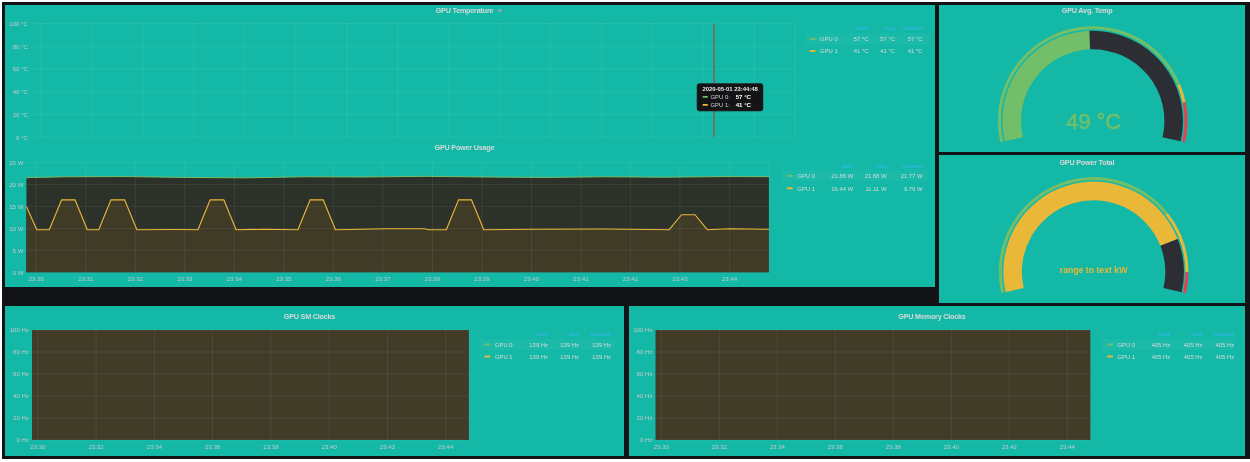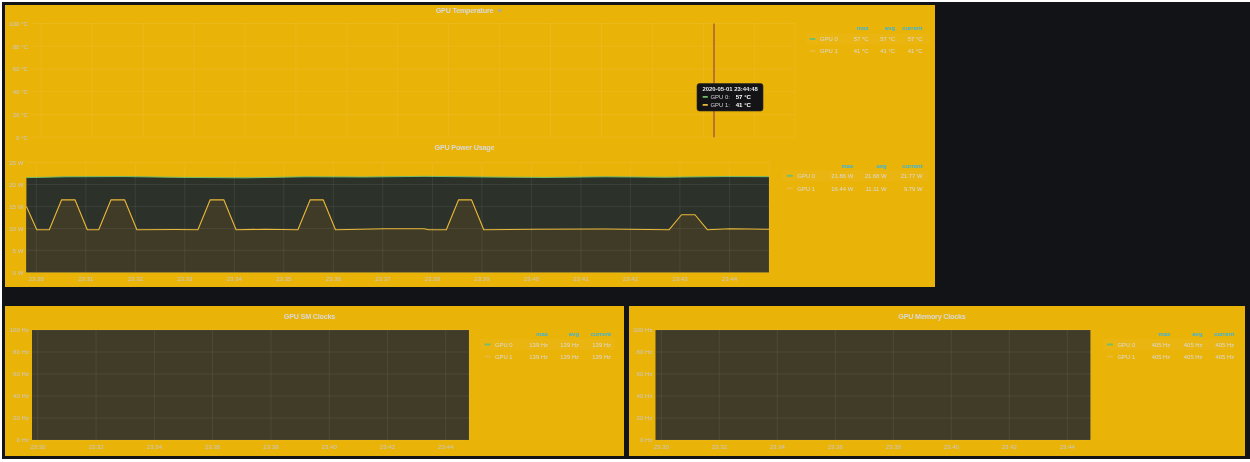--- a/index.html
+++ b/index.html
@@ -1,15 +1,15 @@
 <!DOCTYPE html>
 <html><head><meta charset="utf-8"><style>
 html,body{margin:0;padding:0;width:1250px;height:462px;background:#ffffff;overflow:hidden}
 #dash{position:absolute;left:1.5px;top:1.5px;width:1248.5px;height:457.5px;background:#121316}
-.panel{position:absolute;background:#eab308}
+.panel{position:absolute;background:#14b8a6}
 svg{position:absolute;left:0;top:0;font-family:"Liberation Sans",sans-serif}
 </style></head><body>
 <div id="dash">
 <div class="panel" style="left:3.5px;top:3.0px;width:930px;height:147px">
       <svg width="930" height="147">
         <text x="459.5" y="8.0" font-size="7.2" fill="#d8d9da" text-anchor="middle" font-weight="bold" letter-spacing="-0.2">GPU Temperature</text>
         <path d="M492.3 4.6 l4.8 0 l-2.4 3.2 z" fill="#9fa7b3"></path>
         <line x1="26.0" y1="18.5" x2="790.0" y2="18.5" stroke="rgba(255,255,255,0.07)" stroke-width="1"></line>
         <text x="23.0" y="20.8" font-size="6.1" fill="#c7c8ca" text-anchor="end" font-weight="normal">100 °C</text>
         <line x1="26.0" y1="41.2" x2="790.0" y2="41.2" stroke="rgba(255,255,255,0.07)" stroke-width="1"></line>
@@ -72,20 +72,31 @@
         <text x="697.5" y="85.5" font-size="5.9" fill="#e8e8ea" text-anchor="start" font-weight="bold">2020-05-01 23:44:48</text>
         <rect x="697.5" y="91.0" width="5.5" height="1.8" rx="0.9" fill="#73bf69"></rect>
         <text x="705.5" y="94.2" font-size="5.9" fill="#d0d0d2" text-anchor="start" font-weight="normal">GPU 0:</text>
         <text x="746.0" y="94.2" font-size="6.1" fill="#ffffff" text-anchor="end" font-weight="bold">57 °C</text>
         <rect x="697.5" y="99.0" width="5.5" height="1.8" rx="0.9" fill="#eab839"></rect>
         <text x="705.5" y="102.2" font-size="5.9" fill="#d0d0d2" text-anchor="start" font-weight="normal">GPU 1:</text>
         <text x="746.0" y="102.2" font-size="6.1" fill="#ffffff" text-anchor="end" font-weight="bold">41 °C</text>
         <path d="M921.5 143 l6.5 -6.5 M924.5 143 l3.5 -3.5" stroke="#5a5c60" stroke-width="1" fill="none"></path>
       </svg>
     </div>
+<div class="panel" style="left:937.5px;top:3.0px;width:306px;height:147px">
+      <svg width="306" height="147">
+        <text x="148.2" y="8.0" font-size="7.2" fill="#d8d9da" text-anchor="middle" font-weight="bold" letter-spacing="-0.2">GPU Avg. Temp</text>
+        <path d="M65.71 136.31 A90.30 90.30 0 0 1 150.45 25.76 L151.12 44.35 A71.70 71.70 0 0 0 83.84 132.13 Z" fill="#73bf69"></path>
+        <path d="M150.45 25.76 A90.30 90.30 0 0 1 241.69 136.31 L223.56 132.13 A71.70 71.70 0 0 0 151.12 44.35 Z" fill="#2d2e33"></path>
+        <path d="M61.33 137.33 A94.80 94.80 0 0 1 241.06 79.20 L238.30 80.36 A91.80 91.80 0 0 0 64.25 136.65 Z" fill="#73bf69"></path>
+        <path d="M241.06 79.20 A94.80 94.80 0 0 1 246.59 97.08 L243.65 97.68 A91.80 91.80 0 0 0 238.30 80.36 Z" fill="#eab839"></path>
+        <path d="M246.59 97.08 A94.80 94.80 0 0 1 246.07 137.33 L243.15 136.65 A91.80 91.80 0 0 0 243.65 97.68 Z" fill="#e8414f"></path>
+        <text x="154.7" y="124.3" font-size="21.8" fill="#73bf69" text-anchor="middle" font-weight="normal" stroke="#73bf69" stroke-width="0.45">49 °C</text>
+      </svg>
+    </div>
 <div class="panel" style="left:3.5px;top:138px;width:930px;height:147.5px">
       <svg width="930" height="147.5">
         <text x="459.4" y="9.8" font-size="7.2" fill="#d8d9da" text-anchor="middle" font-weight="bold" letter-spacing="-0.2">GPU Power Usage</text>
         <path d="M21.4 37.65 L60.0 36.77 L120.0 36.55 L180.0 37.43 L240.0 37.87 L300.0 36.77 L360.0 36.99 L420.0 36.33 L480.0 36.99 L540.0 37.43 L600.0 36.77 L660.0 37.21 L720.0 36.55 L764.0 36.69 L764 132.3 L21.4 132.3 Z" fill="#2c3129"></path>
         <path d="M21.4 37.65 L60.0 36.77 L120.0 36.55 L180.0 37.43 L240.0 37.87 L300.0 36.77 L360.0 36.99 L420.0 36.33 L480.0 36.99 L540.0 37.43 L600.0 36.77 L660.0 37.21 L720.0 36.55 L764.0 36.69" stroke="#73bf69" stroke-width="1" fill="none" stroke-linejoin="round"></path>
         <path d="M21.4 66.42 L31.8 89.70 L44.3 89.70 L56.6 59.83 L70.0 59.83 L82.3 89.70 L93.7 89.70 L106.0 59.83 L119.6 59.83 L131.9 89.70 L170.0 89.48 L192.9 89.70 L205.2 59.83 L218.8 59.83 L231.1 89.70 L260.0 89.26 L292.9 89.70 L305.2 59.83 L318.2 59.83 L330.5 89.70 L380.0 88.82 L419.0 88.82 L424.0 89.70 L441.3 89.70 L453.6 59.83 L466.5 59.83 L478.8 89.70 L530.0 89.26 L600.0 89.04 L664.2 89.70 L676.5 74.76 L690.0 74.76 L702.3 89.70 L725.0 88.82 L745.0 89.04 L764.0 89.30 L764 132.3 L21.4 132.3 Z" fill="#3f3b27"></path>
         <line x1="21.4" y1="22.5" x2="764.0" y2="22.5" stroke="rgba(255,255,255,0.07)" stroke-width="1"></line>
         <text x="18.4" y="24.8" font-size="6.1" fill="#c7c8ca" text-anchor="end" font-weight="normal">25 W</text>
         <line x1="21.4" y1="44.5" x2="764.0" y2="44.5" stroke="rgba(255,255,255,0.07)" stroke-width="1"></line>
         <text x="18.4" y="46.8" font-size="6.1" fill="#c7c8ca" text-anchor="end" font-weight="normal">20 W</text>
@@ -138,20 +149,31 @@
         <text x="848.2" y="38.1" font-size="5.9" fill="#d8d9da" text-anchor="end" font-weight="normal">21.86 W</text>
         <text x="881.6" y="38.1" font-size="5.9" fill="#d8d9da" text-anchor="end" font-weight="normal">21.68 W</text>
         <text x="917.6" y="38.1" font-size="5.9" fill="#d8d9da" text-anchor="end" font-weight="normal">21.77 W</text>
         <rect x="781.8" y="47.2" width="6" height="2" rx="0.8" fill="#eab839"></rect>
         <text x="792.3" y="50.5" font-size="5.9" fill="#d8d9da" text-anchor="start" font-weight="normal">GPU 1</text>
         <text x="848.2" y="50.5" font-size="5.9" fill="#d8d9da" text-anchor="end" font-weight="normal">16.44 W</text>
         <text x="881.6" y="50.5" font-size="5.9" fill="#d8d9da" text-anchor="end" font-weight="normal">11.11 W</text>
         <text x="917.6" y="50.5" font-size="5.9" fill="#d8d9da" text-anchor="end" font-weight="normal">9.79 W</text>
       </svg>
     </div>
+<div class="panel" style="left:937.5px;top:153.5px;width:306px;height:147.5px">
+      <svg width="306" height="147.5">
+        <text x="147.8" y="9.8" font-size="7.2" fill="#d8d9da" text-anchor="middle" font-weight="bold" letter-spacing="-0.2">GPU Power Total</text>
+        <path d="M66.61 137.21 A90.30 90.30 0 0 1 238.67 83.95 L221.36 90.74 A71.70 71.70 0 0 0 84.74 133.03 Z" fill="#eab839"></path>
+        <path d="M238.67 83.95 A90.30 90.30 0 0 1 242.59 137.21 L224.46 133.03 A71.70 71.70 0 0 0 221.36 90.74 Z" fill="#2d2e33"></path>
+        <path d="M62.23 138.23 A94.80 94.80 0 0 1 228.79 57.89 L226.44 59.75 A91.80 91.80 0 0 0 65.15 137.55 Z" fill="#73bf69"></path>
+        <path d="M228.79 57.89 A94.80 94.80 0 0 1 249.40 116.94 L246.40 116.94 A91.80 91.80 0 0 0 226.44 59.75 Z" fill="#eab839"></path>
+        <path d="M249.40 116.94 A94.80 94.80 0 0 1 246.97 138.23 L244.05 137.55 A91.80 91.80 0 0 0 246.40 116.94 Z" fill="#e8414f"></path>
+        <text x="154.6" y="117.5" font-size="8.7" fill="#eab839" text-anchor="middle" font-weight="bold">range to text kW</text>
+      </svg>
+    </div>
 <div class="panel" style="left:627.0px;top:304.5px;width:616.5px;height:150px">
       <svg width="616.5" height="149">
         <text x="303.0" y="13.0" font-size="7.2" fill="#d8d9da" text-anchor="middle" font-weight="bold" letter-spacing="-0.2">GPU Memory Clocks</text>
         <rect x="26.5" y="24" width="435.0" height="110" fill="#403c28"></rect>
         <line x1="26.5" y1="24.0" x2="461.5" y2="24.0" stroke="rgba(255,255,255,0.07)" stroke-width="1"></line>
         <text x="23.5" y="26.3" font-size="6.1" fill="#c7c8ca" text-anchor="end" font-weight="normal">100 Hz</text>
         <line x1="26.5" y1="46.0" x2="461.5" y2="46.0" stroke="rgba(255,255,255,0.07)" stroke-width="1"></line>
         <text x="23.5" y="48.3" font-size="6.1" fill="#c7c8ca" text-anchor="end" font-weight="normal">80 Hz</text>
         <line x1="26.5" y1="68.0" x2="461.5" y2="68.0" stroke="rgba(255,255,255,0.07)" stroke-width="1"></line>
         <text x="23.5" y="70.3" font-size="6.1" fill="#c7c8ca" text-anchor="end" font-weight="normal">60 Hz</text>

